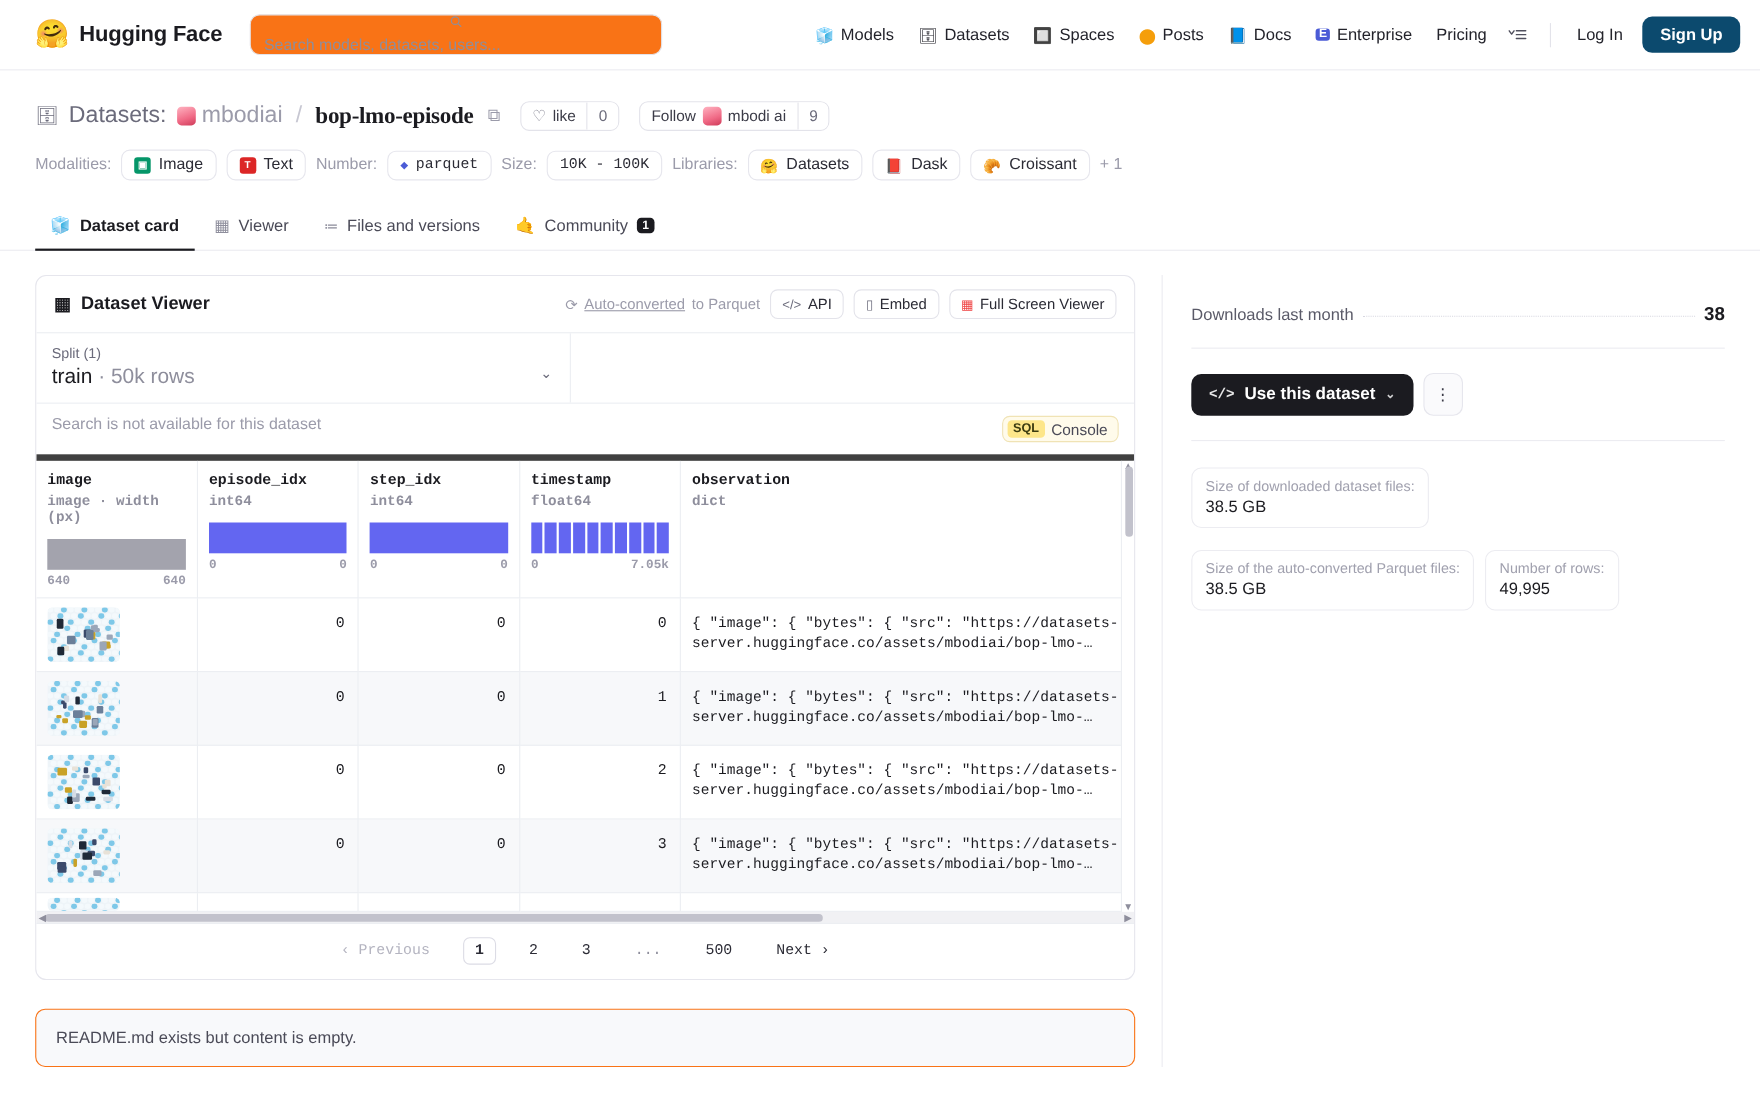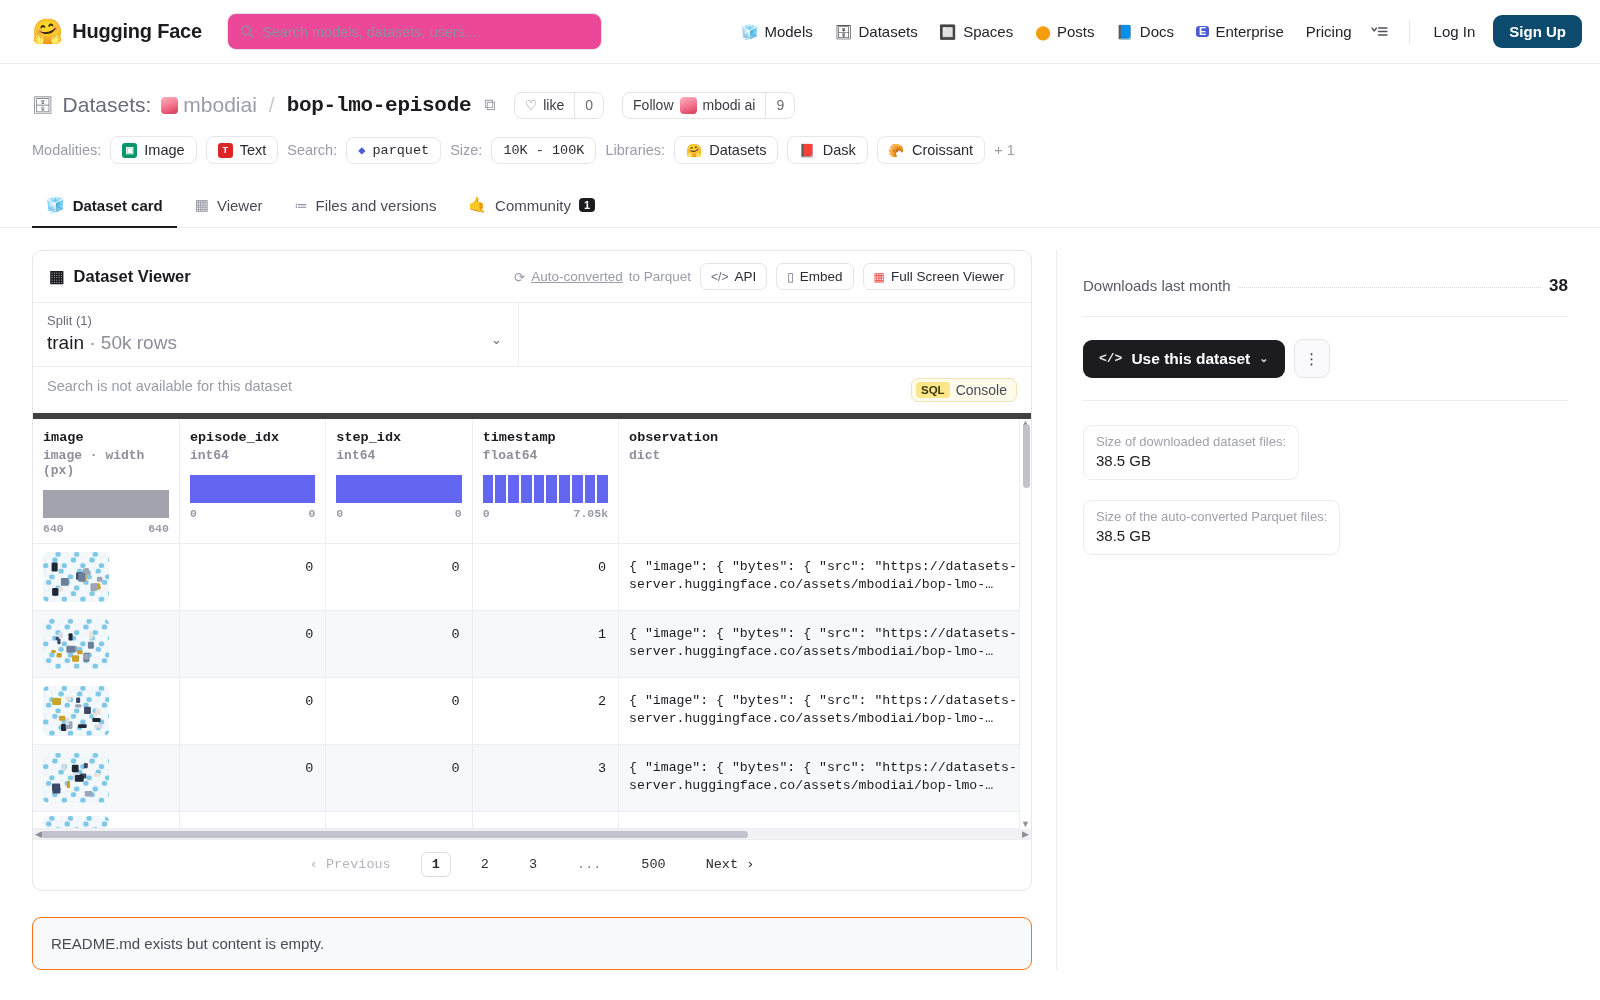--- a/index.html
+++ b/index.html
@@ -20,21 +20,21 @@
     gap: 0;
   }
   .brand { display: flex; align-items: center; gap: 9px; flex: 0 0 auto; }
   .brand-emoji { font-size: 25px; line-height: 1; }
   .brand-name { font-size: 20px; font-weight: 700; letter-spacing: -.2px; }
   .search-wrap {
     margin-left: 25px;
     width: 375px; height: 37px;
     border: 1px solid #e3e3ea; border-radius: 9px;
     display: flex; align-items: center; gap: 8px;
-    padding: 0 12px; background: #ec4899;
+    padding: 0 12px; background: #f97316; flex-direction: column;
   }
   .search-wrap input {
     border: 0; outline: 0; font-size: 14.5px; width: 100%;
     font-family: "Liberation Sans", sans-serif; color: #1b1b20;
     background: transparent;
   }
   .search-wrap input::placeholder { color: #8e8e9c; }
   .nav-links { margin-left: auto; display: flex; align-items: center; gap: 0; }
   .nav-link {
     display: flex; align-items: center; gap: 6px;
@@ -55,21 +55,21 @@
   .ds-title-row { display: flex; align-items: center; gap: 10px; height: 30px; }
   .ds-kind { display: flex; align-items: center; gap: 9px; font-size: 21px; color: #6b6b7b; }
   .ds-kind-ico { font-size: 17px; }
   .ds-owner { font-size: 21px; color: #9b9baa; display: flex; align-items: center; gap: 5px; }
   .owner-ava {
     width: 17px; height: 17px; border-radius: 4px;
     background: linear-gradient(160deg,#ffb3c1,#f06a86 60%,#cf3b59);
     display:inline-block;
   }
   .ds-slash { color: #c7c7d2; font-size: 21px; margin: 0 2px; }
-  .ds-name { font-size: 21px; font-weight: 700; font-family: Liberation Mono, monospace; letter-spacing: -.3px; }
+  .ds-name { font-size: 21px; font-weight: 700; font-family: Liberation Serif, serif; letter-spacing: -.3px; }
   .copy-ico { color: #9b9baa; font-size: 16px; cursor: pointer; margin-left: 3px; }
   .pill-group { display: flex; align-items: center; border: 1px solid #e3e3ea; border-radius: 8px; overflow: hidden; height: 27px; margin-left: 8px;}
   .pill-main { display:flex; align-items:center; gap: 6px; padding: 0 10px; font-size: 14px; color:#3b3b47; height:100%; cursor:pointer;}
   .pill-count { padding: 0 10px; font-size: 14px; color: #6b6b7b; border-left: 1px solid #e3e3ea; height:100%; display:flex; align-items:center; background:#fff;}
   .heart { color: #7b7b8a; font-size: 14px; }
 
   .meta-row { display: flex; align-items: center; gap: 9px; margin-top: 16px; flex-wrap: wrap; }
   .meta-label { font-size: 14.5px; color: #9b9baa; margin-right: 0px; }
   .tag {
     display: inline-flex; align-items: center; gap: 7px;
@@ -281,21 +281,21 @@
   <div class="meta-row">
     <span class="meta-label">Modalities:</span>
     <span class="tag">
       <span class="tag-sq" style="background:#059669;">▣</span>
       <span>Image</span>
     </span>
     <span class="tag">
       <span class="tag-sq" style="background:#dc2626;">T</span>
       <span>Text</span>
     </span>
-    <span class="meta-label">Search:</span>
+    <span class="meta-label">Number:</span>
     <span class="tag mono">
       <span style="color:#4b5bd6;font-size:12px;">◆</span>
       <span>parquet</span>
     </span>
     <span class="meta-label">Size:</span>
     <span class="tag mono">10K - 100K</span>
     <span class="meta-label">Libraries:</span>
     <span class="tag">
       <span style="font-size:13px;">🤗</span>
       <span>Datasets</span>
@@ -1121,15 +1121,19 @@
     <div class="size-cards">
       <div class="size-card">
         <div class="size-lbl">Size of downloaded dataset files:</div>
         <div class="size-val">38.5 GB</div>
       </div>
       <div style="width:100%;height:0;"></div>
       <div class="size-card">
         <div class="size-lbl">Size of the auto-converted Parquet files:</div>
         <div class="size-val">38.5 GB</div>
       </div>
+      <div class="size-card">
+        <div class="size-lbl">Number of rows:</div>
+        <div class="size-val">49,995</div>
+      </div>
     </div>
   </div>
 </div>
 
 </body></html>

